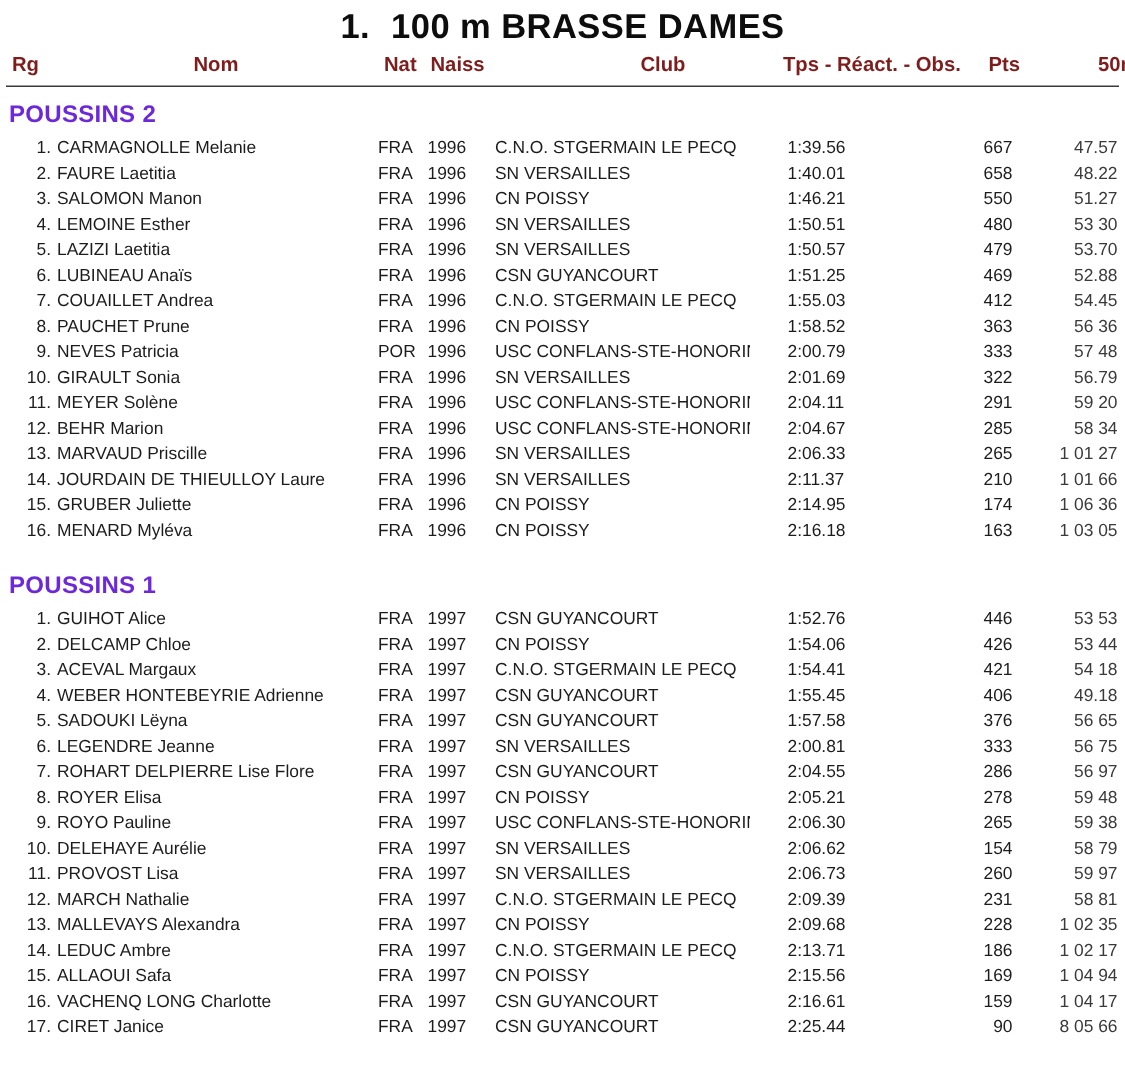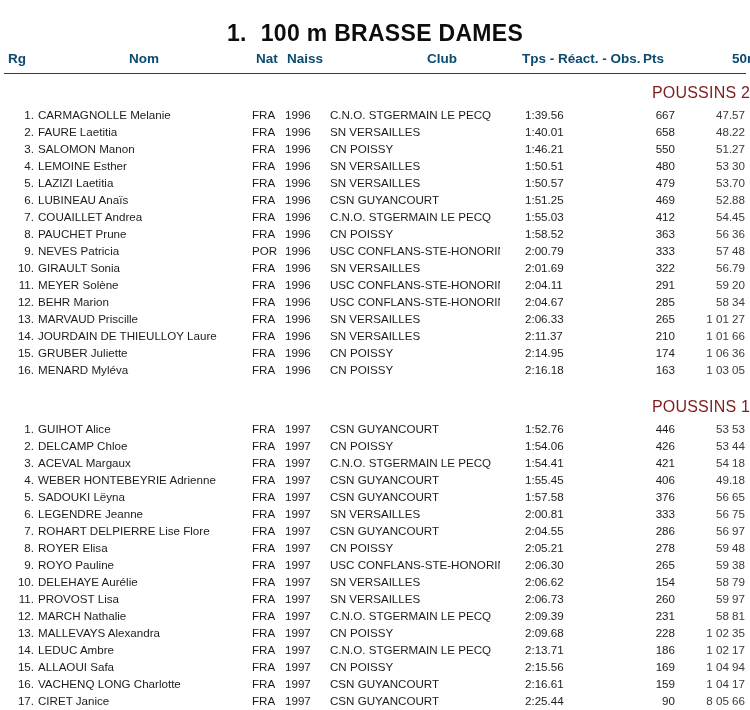--- a/index.html
+++ b/index.html
@@ -20,57 +20,56 @@
     width: 750px;
     height: 710px;
     padding: 0;
     box-sizing: border-box;
   }
   .doc-title {
     text-align: center;
     font-size: 23px;
     font-weight: bold;
     letter-spacing: 0.3px;
-    padding-top: 20px;
+    padding-top: 4px;
     margin-bottom: 4px;
     color: #0d0d0d;
   }
   .doc-title .num {
     margin-right: 14px;
   }
   .header-row {
     position: relative;
     height: 22px;
     font-size: 13.5px;
     font-weight: bold;
-    color: #0c4a6e;
+    color: #7f1d1d;
     border-bottom: 1px solid #3a3a3a;
     margin: 0 4px 0 4px;
   }
   .header-row > span {
     position: absolute;
     top: 0;
     white-space: nowrap;
   }
   .hdr-rg    { left: 4px; }
   .hdr-nom   { left: 125px; }
   .hdr-nat   { left: 252px; }
   .hdr-naiss { left: 283px; }
   .hdr-club  { left: 406px; margin-left: 17px; }
   .hdr-tps   { left: 518px; }
-  .hdr-pts   { left: 639px; }
+  .hdr-pts   { left: 655px; }
   .hdr-50m   { left: 728px; }
 
   .cat-title {
     font-size: 16px;
-    font-weight: normal;
+    font-weight: bold;
     margin: 10px 0 6px 6px;
-    color: #7f1d1d;
+    color: #6d28d9;
     letter-spacing: 0.2px;
-    text-align: right;
   }
   .table {
     position: relative;
   }
   .row {
     position: relative;
     height: 17px;
     font-size: 11.6px;
     color: #1c1c1c;
     white-space: nowrap;

